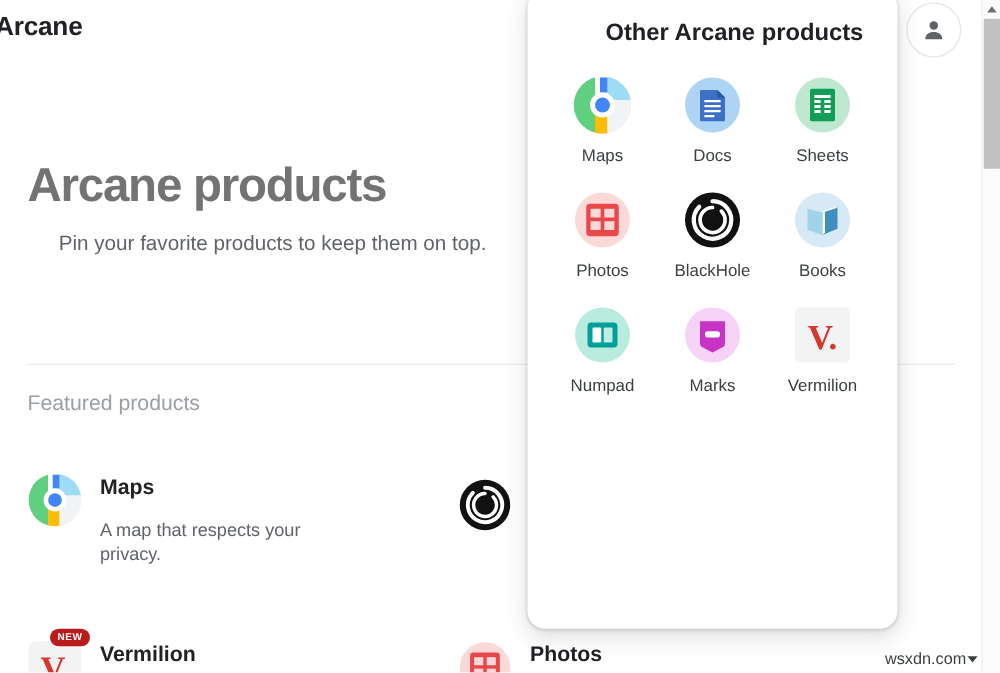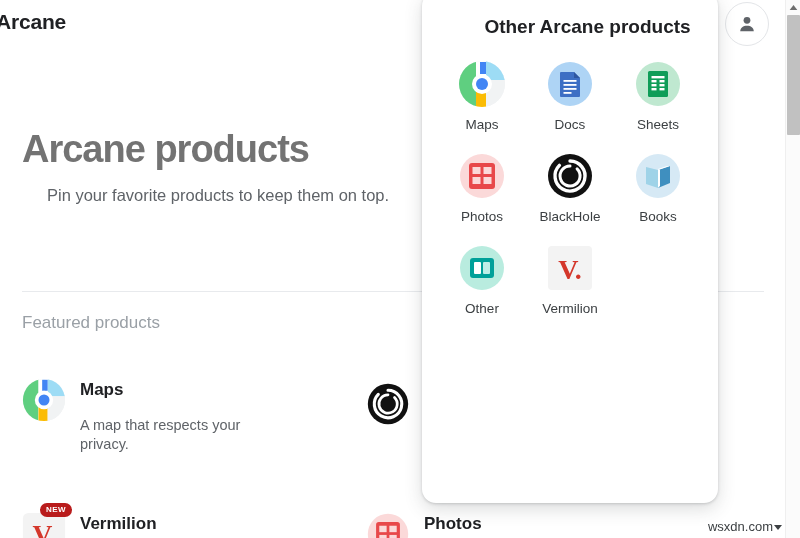--- a/index.html
+++ b/index.html
@@ -380,23 +380,31 @@
       </div>
 
 
       <div class="grid-item">
         <svg class="grid-icon" viewBox="0 0 48 48">
           <circle cx="24" cy="24" r="22" fill="#b9ecdf"></circle>
           <rect x="12" y="14" width="24" height="20" rx="3" fill="#00a099"></rect>
           <rect x="16" y="18" width="7" height="12" rx="1" fill="#ffffff"></rect>
           <rect x="25" y="18" width="7" height="12" rx="1" fill="#bfeee7"></rect>
         </svg>
-        <div class="grid-label">Other</div>
-      </div>
-
+        <div class="grid-label">Numpad</div>
+      </div>
+
+      <div class="grid-item">
+        <svg class="grid-icon" viewBox="0 0 48 48">
+          <circle cx="24" cy="24" r="22" fill="#f6d3f6"></circle>
+          <path d="M14 13 h20 v18 a3 3 0 0 1 -1.2 2.4 L24 38 l-8.8 -4.6 A3 3 0 0 1 14 31 Z" fill="#c534c5"></path>
+          <rect x="18" y="21" width="12" height="5" rx="2.2" fill="#ffffff"></rect>
+        </svg>
+        <div class="grid-label">Marks</div>
+      </div>
 
       <div class="grid-item">
         <svg class="grid-icon" viewBox="0 0 48 48">
           <rect x="2" y="2" width="44" height="44" rx="4" fill="#f3f3f3"></rect>
           <text x="24" y="35" text-anchor="middle" font-family="'Liberation Serif', serif" font-size="28" font-weight="bold" fill="#d4372b">V.</text>
         </svg>
         <div class="grid-label">Vermilion</div>
       </div>
 
     </div>

